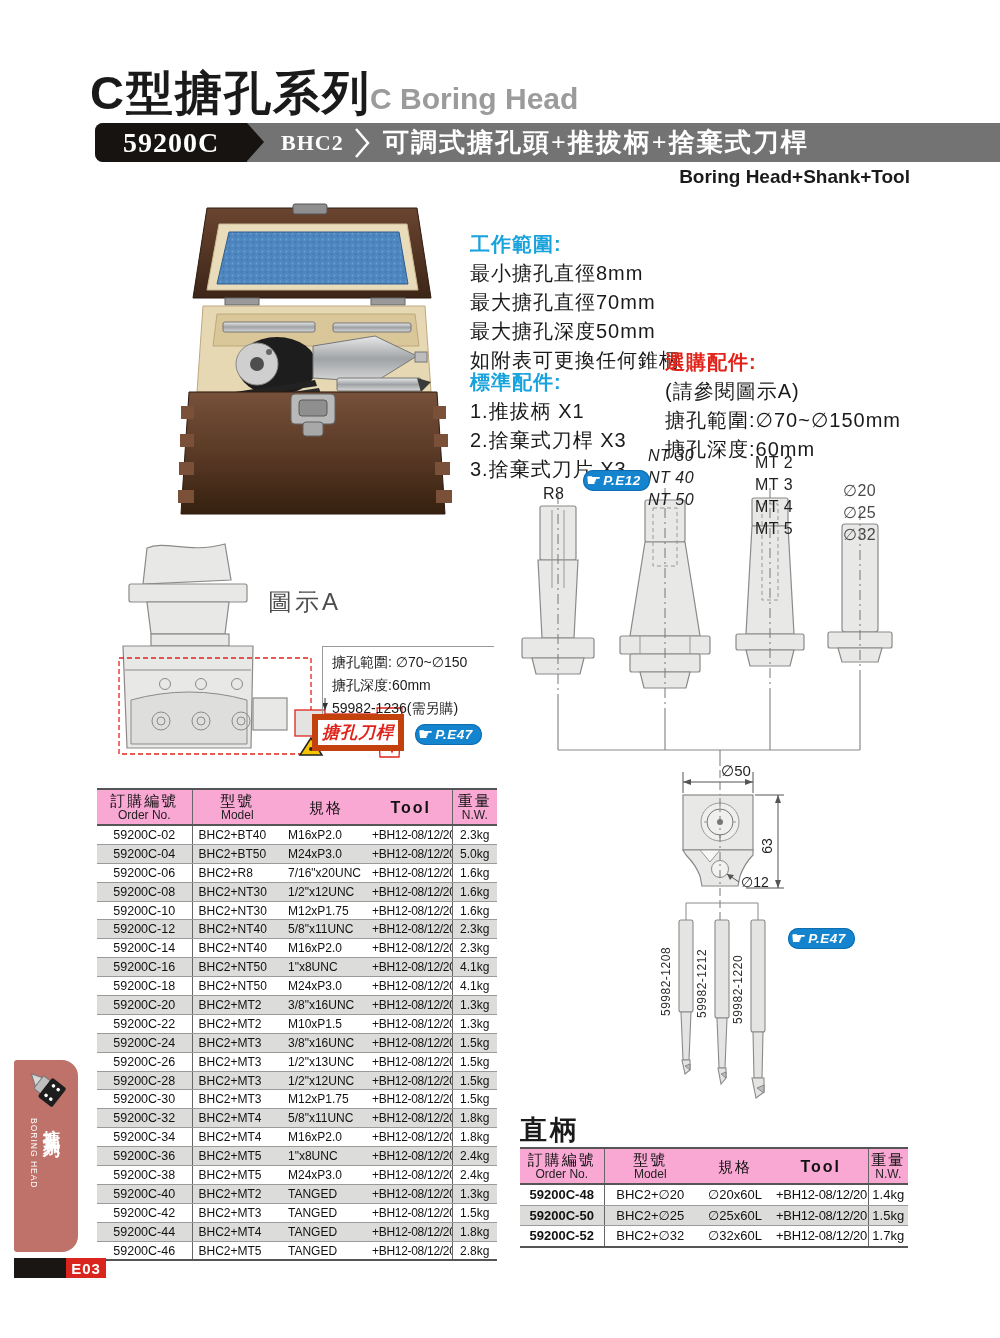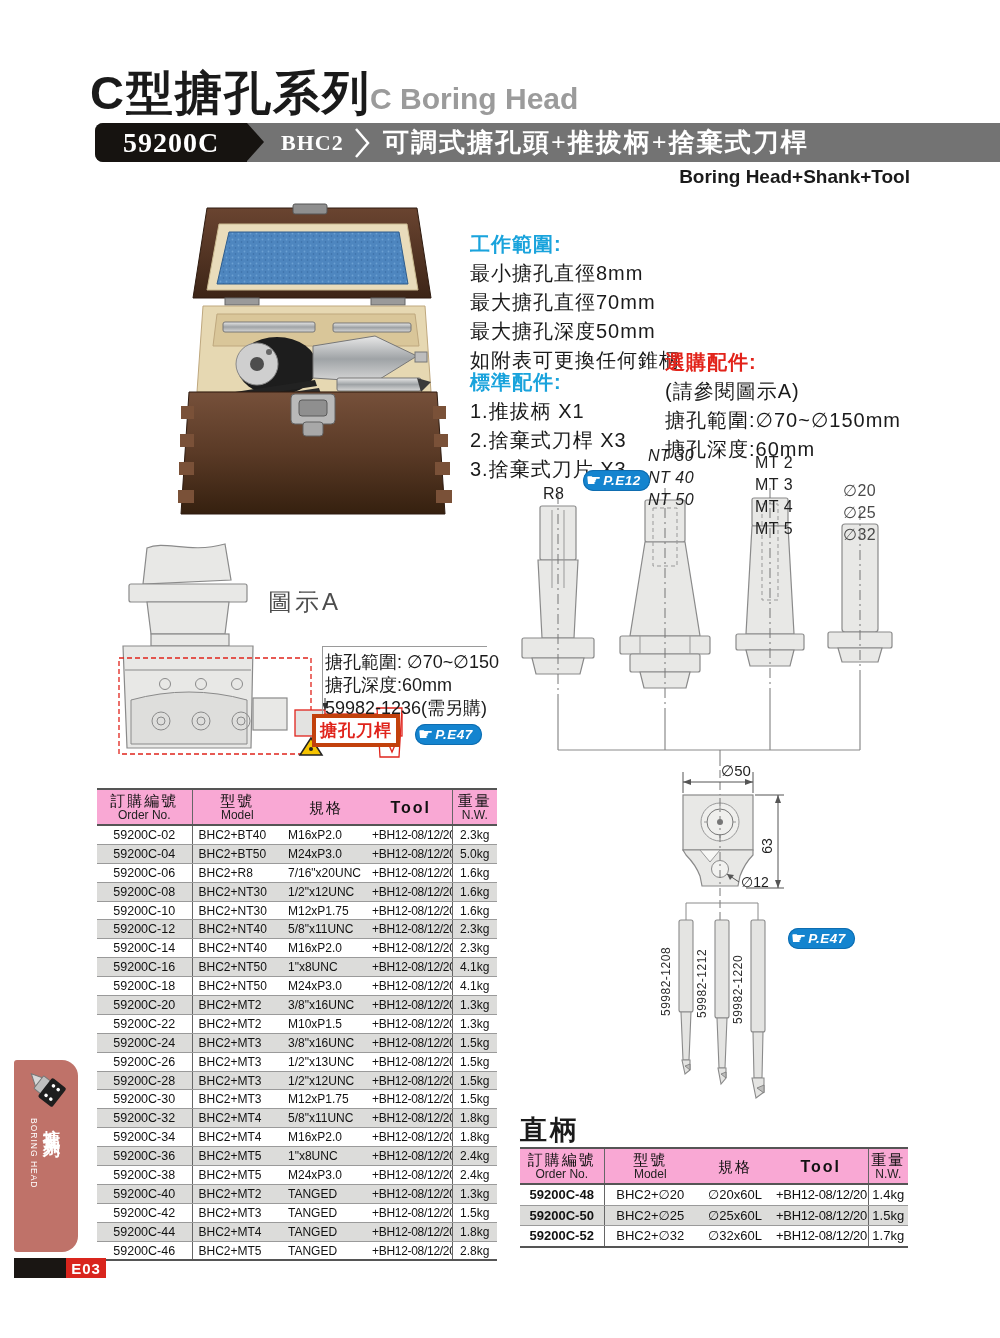--- a/index.html
+++ b/index.html
@@ -55,23 +55,23 @@
   #straight-table td:first-child{font-weight:bold;text-align:center;}
   #straight-table td:nth-child(2),#straight-table td:nth-child(3){text-align:center;}
   #straight-table td:nth-child(4){text-align:right;padding-right:2px;letter-spacing:-0.3px;}
   #straight-table td:nth-child(5){text-align:center;}
   .tbl-heading{left:520px;top:1112px;font-size:27px;font-weight:bold;letter-spacing:3px;color:#1a1a1a;}
 
   
   .draw-label{font-size:16px;color:#1f1f1f;line-height:22px;letter-spacing:.5px;}
   .fig-label{left:268px;top:586px;font-size:24px;color:#4d4d4d;letter-spacing:3px;}
   .ann-box{left:322px;top:646px;width:162px;border-top:1.5px solid #9a9a9a;border-left:1.5px solid #9a9a9a;
-           padding:4px 0 2px 2px;font-size:18px;line-height:23px;color:#1a1a1a;white-space:nowrap;}
-  .tool-tag{left:312px;top:714px;width:80px;height:25px;border:4px solid #c2410c;background:#fff;
-            color:#e0241c;font-weight:bold;font-size:17px;display:flex;align-items:center;justify-content:center;letter-spacing:1px;}
+           padding:4px 0 2px 9px;font-size:14px;line-height:23px;color:#1a1a1a;white-space:nowrap;}
+  .tool-tag{left:312px;top:714px;width:80px;height:25px;border:6px solid #c2410c;background:#fff;
+            color:#e0241c;font-weight:bold;font-size:17px;display:flex;align-items:center;justify-content:center;letter-spacing:1px;font-style:italic;}
   .vlabel{writing-mode:vertical-rl;transform:rotate(180deg);font-size:12px;color:#2e2e2e;letter-spacing:.5px;}
 
   
   .side-tab{left:14px;top:1060px;width:64px;height:192px;background:#bf7269;
             border-radius:3px 16px 16px 3px / 3px 16px 16px 3px;
             display:flex;flex-direction:column;align-items:center;padding-top:8px;box-sizing:border-box;}
   .side-text{display:flex;flex-direction:row;align-items:flex-start;margin-top:6px;gap:1px;}
   .side-zh{writing-mode:vertical-rl;color:#fff;font-size:17px;letter-spacing:4px;font-weight:bold;}
   .side-en{writing-mode:vertical-rl;color:#fff;font-size:8.5px;letter-spacing:1px;margin-top:2px;}
   .page-bar-black{left:14px;top:1258px;width:52px;height:20px;background:#1a1613;}

